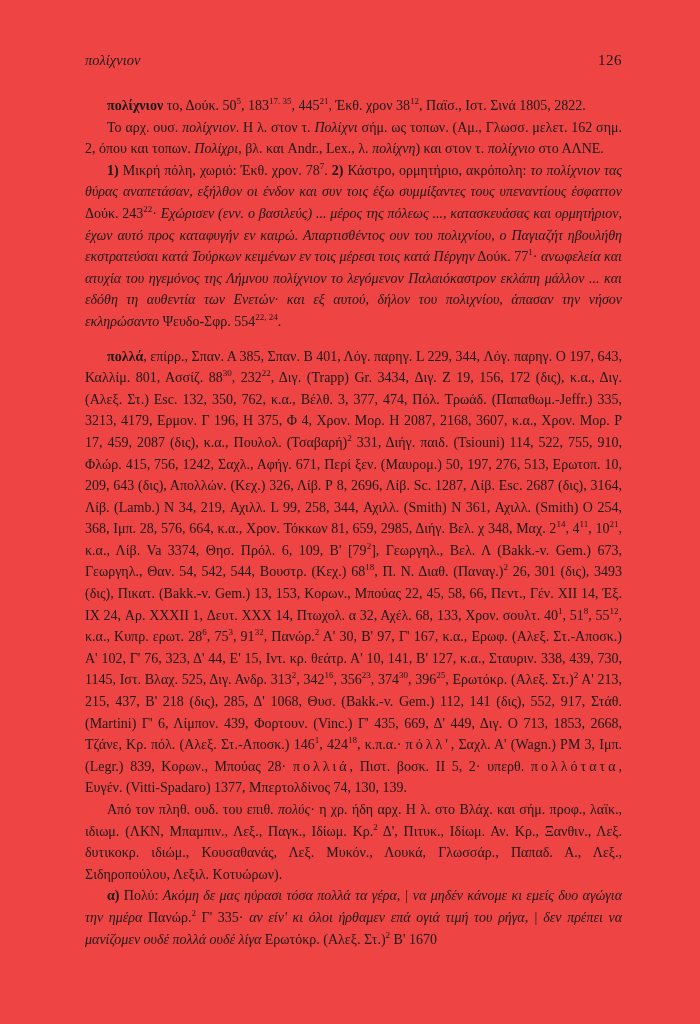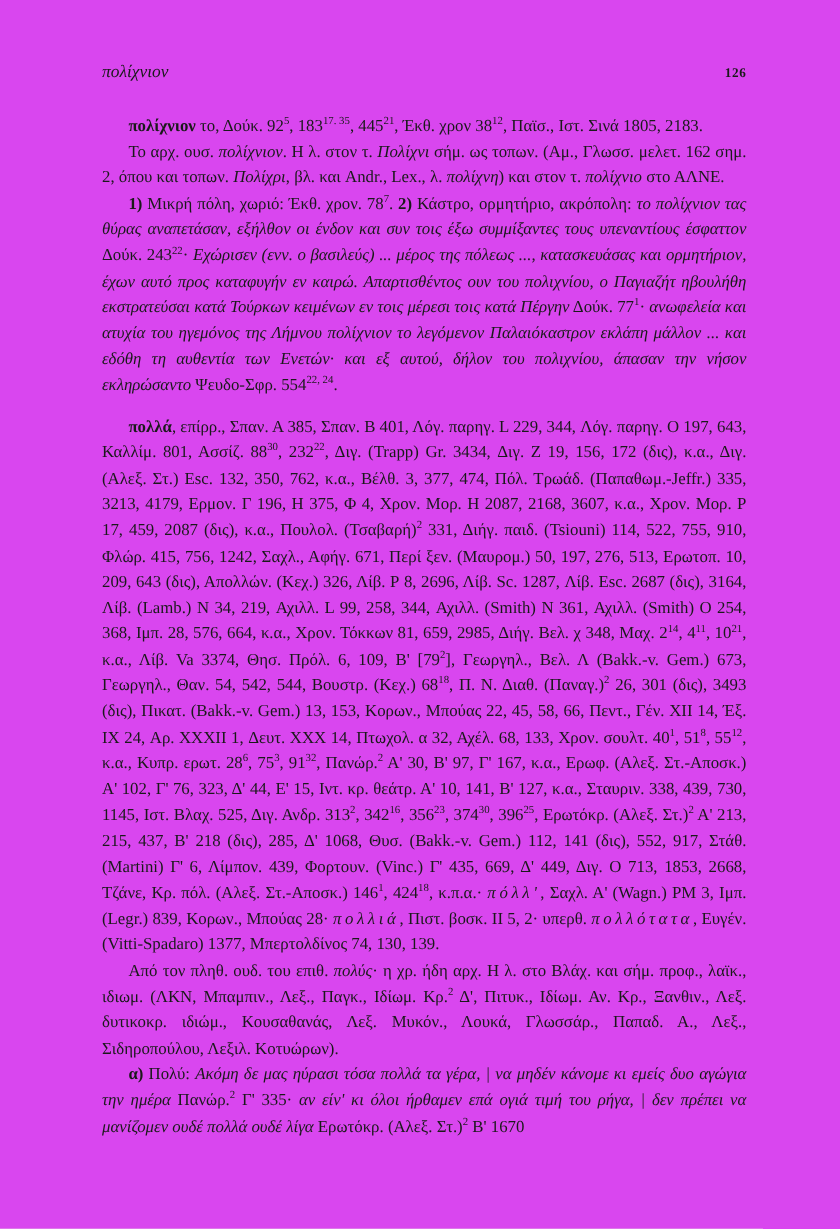--- a/index.html
+++ b/index.html
@@ -4,70 +4,70 @@
 <style>
   html,body{margin:0;padding:0;}
   body{
     width:700px;height:1024px;
     background:#e9e7e2;
     font-family:"Liberation Serif","DejaVu Serif",serif;
   }
   .page{
     position:relative;
     width:700px;height:1024px;
-    background:#d946ef;
+    background:#ef4444;
     color:#1a1a1a;
     overflow:hidden;
   }
   .content{
     position:absolute;
     left:85px;top:52px;
     width:537px;
   }
   .running-head{
     display:flex;
     justify-content:space-between;
     align-items:baseline;
     font-size:14.5px;
     margin-bottom:26px;
   }
   .running-title{font-style:italic;}
-  .page-number{font-size:11px;letter-spacing:0.5px;font-weight:bold;}
+  .page-number{font-size:15px;letter-spacing:0.5px;}
   p.para{
     margin:0;
     font-size:14px;
     line-height:21.6px;
     text-align:justify;
     text-indent:22px;
     color:#1a1a1a;
   }
   p.para.entry-start{margin-top:13px;}
   .run-r{font-style:normal;}
   .run-b{font-weight:bold;}
   .run-i{font-style:italic;}
-  .run-sp{font-style:italic;letter-spacing:3px;}
+  .run-sp{letter-spacing:3px;}
   sup.run-sup{
     font-size:9px;
     line-height:0;
     vertical-align:super;
     letter-spacing:0;
   }
 </style>
 </head>
 <body>
 
 <div class="page">
   <div class="content">
 
     <div class="running-head">
       <span class="running-title">πολίχνιον</span>
       <span class="page-number">126</span>
     </div>
 
-    <p class="para"><span class="run-b">πολίχνιον</span><span class="run-r"> το, Δούκ. 92</span><sup class="run-sup">5</sup><span class="run-r">, 183</span><sup class="run-sup">17. 35</sup><span class="run-r">, 445</span><sup class="run-sup">21</sup><span class="run-r">, Έκθ. χρον 38</span><sup class="run-sup">12</sup><span class="run-r">, Παϊσ., Ιστ. Σινά 1805, 2183.</span></p>
+    <p class="para"><span class="run-b">πολίχνιον</span><span class="run-r"> το, Δούκ. 50</span><sup class="run-sup">5</sup><span class="run-r">, 183</span><sup class="run-sup">17. 35</sup><span class="run-r">, 445</span><sup class="run-sup">21</sup><span class="run-r">, Έκθ. χρον 38</span><sup class="run-sup">12</sup><span class="run-r">, Παϊσ., Ιστ. Σινά 1805, 2822.</span></p>
 
     <p class="para"><span class="run-r">Το αρχ. ουσ. </span><span class="run-i">πολίχνιον</span><span class="run-r">. Η λ. στον τ. </span><span class="run-i">Πολίχνι</span><span class="run-r"> σήμ. ως τοπων. (Αμ., Γλωσσ. μελετ. 162 σημ. 2, όπου και τοπων. </span><span class="run-i">Πολίχρι</span><span class="run-r">, βλ. και Andr., Lex., λ. </span><span class="run-i">πολίχνη</span><span class="run-r">) και στον τ. </span><span class="run-i">πολίχνιο</span><span class="run-r"> στο ΑΛΝΕ.</span></p>
 
     <p class="para"><span class="run-b">1)</span><span class="run-r"> Μικρή πόλη, χωριό: Έκθ. χρον. 78</span><sup class="run-sup">7</sup><span class="run-r">. </span><span class="run-b">2)</span><span class="run-r"> Κάστρο, ορμητήριο, ακρόπολη: </span><span class="run-i">το πολίχνιον τας θύρας αναπετάσαν, εξήλθον οι ένδον και συν τοις έξω συμμίξαντες τους υπεναντίους έσφαττον</span><span class="run-r"> Δούκ. 243</span><sup class="run-sup">22</sup><span class="run-r">· </span><span class="run-i">Εχώρισεν (ενν. ο βασιλεύς) ... μέρος της πόλεως ..., κατασκευάσας και ορμητήριον, έχων αυτό προς καταφυγήν εν καιρώ. Απαρτισθέντος ουν του πολιχνίου, ο Παγιαζήτ ηβουλήθη εκστρατεύσαι κατά Τούρκων κειμένων εν τοις μέρεσι τοις κατά Πέργην</span><span class="run-r"> Δούκ. 77</span><sup class="run-sup">1</sup><span class="run-r">· </span><span class="run-i">ανωφελεία και ατυχία του ηγεμόνος της Λήμνου πολίχνιον το λεγόμενον Παλαιόκαστρον εκλάπη μάλλον ... και εδόθη τη αυθεντία των Ενετών· και εξ αυτού, δήλον του πολιχνίου, άπασαν την νήσον εκληρώσαντο</span><span class="run-r"> Ψευδο-Σφρ. 554</span><sup class="run-sup">22, 24</sup><span class="run-r">.</span></p>
 
     <p class="para entry-start"><span class="run-b">πολλά</span><span class="run-r">, επίρρ., Σπαν. Α 385, Σπαν. Β 401, Λόγ. παρηγ. L 229, 344, Λόγ. παρηγ. Ο 197, 643, Καλλίμ. 801, Ασσίζ. 88</span><sup class="run-sup">30</sup><span class="run-r">, 232</span><sup class="run-sup">22</sup><span class="run-r">, Διγ. (Trapp) Gr. 3434, Διγ. Ζ 19, 156, 172 (δις), κ.α., Διγ. (Αλεξ. Στ.) Esc. 132, 350, 762, κ.α., Βέλθ. 3, 377, 474, Πόλ. Τρωάδ. (Παπαθωμ.-Jeffr.) 335, 3213, 4179, Ερμον. Γ 196, Η 375, Φ 4, Χρον. Μορ. Η 2087, 2168, 3607, κ.α., Χρον. Μορ. Ρ 17, 459, 2087 (δις), κ.α., Πουλολ. (Τσαβαρή)</span><sup class="run-sup">2</sup><span class="run-r"> 331, Διήγ. παιδ. (Tsiouni) 114, 522, 755, 910, Φλώρ. 415, 756, 1242, Σαχλ., Αφήγ. 671, Περί ξεν. (Μαυρομ.) 50, 197, 276, 513, Ερωτοπ. 10, 209, 643 (δις), Απολλών. (Κεχ.) 326, Λίβ. Ρ 8, 2696, Λίβ. Sc. 1287, Λίβ. Esc. 2687 (δις), 3164, Λίβ. (Lamb.) N 34, 219, Αχιλλ. L 99, 258, 344, Αχιλλ. (Smith) N 361, Αχιλλ. (Smith) O 254, 368, Ιμπ. 28, 576, 664, κ.α., Χρον. Τόκκων 81, 659, 2985, Διήγ. Βελ. χ 348, Μαχ. 2</span><sup class="run-sup">14</sup><span class="run-r">, 4</span><sup class="run-sup">11</sup><span class="run-r">, 10</span><sup class="run-sup">21</sup><span class="run-r">, κ.α., Λίβ. Va 3374, Θησ. Πρόλ. 6, 109, Β' [79</span><sup class="run-sup">2</sup><span class="run-r">], Γεωργηλ., Βελ. Λ (Bakk.-v. Gem.) 673, Γεωργηλ., Θαν. 54, 542, 544, Βουστρ. (Κεχ.) 68</span><sup class="run-sup">18</sup><span class="run-r">, Π. Ν. Διαθ. (Παναγ.)</span><sup class="run-sup">2</sup><span class="run-r"> 26, 301 (δις), 3493 (δις), Πικατ. (Bakk.-v. Gem.) 13, 153, Κορων., Μπούας 22, 45, 58, 66, Πεντ., Γέν. XII 14, Έξ. IX 24, Αρ. XXXII 1, Δευτ. XXX 14, Πτωχολ. α 32, Αχέλ. 68, 133, Χρον. σουλτ. 40</span><sup class="run-sup">1</sup><span class="run-r">, 51</span><sup class="run-sup">8</sup><span class="run-r">, 55</span><sup class="run-sup">12</sup><span class="run-r">, κ.α., Κυπρ. ερωτ. 28</span><sup class="run-sup">6</sup><span class="run-r">, 75</span><sup class="run-sup">3</sup><span class="run-r">, 91</span><sup class="run-sup">32</sup><span class="run-r">, Πανώρ.</span><sup class="run-sup">2</sup><span class="run-r"> Α' 30, Β' 97, Γ' 167, κ.α., Ερωφ. (Αλεξ. Στ.-Αποσκ.) Α' 102, Γ' 76, 323, Δ' 44, Ε' 15, Ιντ. κρ. θεάτρ. Α' 10, 141, Β' 127, κ.α., Σταυριν. 338, 439, 730, 1145, Ιστ. Βλαχ. 525, Διγ. Ανδρ. 313</span><sup class="run-sup">2</sup><span class="run-r">, 342</span><sup class="run-sup">16</sup><span class="run-r">, 356</span><sup class="run-sup">23</sup><span class="run-r">, 374</span><sup class="run-sup">30</sup><span class="run-r">, 396</span><sup class="run-sup">25</sup><span class="run-r">, Ερωτόκρ. (Αλεξ. Στ.)</span><sup class="run-sup">2</sup><span class="run-r"> Α' 213, 215, 437, Β' 218 (δις), 285, Δ' 1068, Θυσ. (Bakk.-v. Gem.) 112, 141 (δις), 552, 917, Στάθ. (Martini) Γ' 6, Λίμπον. 439, Φορτουν. (Vinc.) Γ' 435, 669, Δ' 449, Διγ. Ο 713, 1853, 2668, Τζάνε, Κρ. πόλ. (Αλεξ. Στ.-Αποσκ.) 146</span><sup class="run-sup">1</sup><span class="run-r">, 424</span><sup class="run-sup">18</sup><span class="run-r">, κ.π.α.· </span><span class="run-sp">πόλλ'</span><span class="run-r">,  Σαχλ. Α' (Wagn.) PM 3, Ιμπ. (Legr.) 839, Κορων., Μπούας 28· </span><span class="run-sp">πολλιά</span><span class="run-r">,  Πιστ. βοσκ. II 5, 2· υπερθ. </span><span class="run-sp">πολλότατα</span><span class="run-r">, Ευγέν. (Vitti-Spadaro) 1377, Μπερτολδίνος 74, 130, 139.</span></p>
 
     <p class="para"><span class="run-r">Από τον πληθ. ουδ. του επιθ. </span><span class="run-i">πολύς</span><span class="run-r">· η χρ. ήδη αρχ. Η λ. στο Βλάχ. και σήμ. προφ., λαϊκ., ιδιωμ. (ΛΚΝ, Μπαμπιν., Λεξ., Παγκ., Ιδίωμ. Κρ.</span><sup class="run-sup">2</sup><span class="run-r"> Δ', Πιτυκ., Ιδίωμ. Αν. Κρ., Ξανθιν., Λεξ. δυτικοκρ. ιδιώμ., Κουσαθανάς, Λεξ. Μυκόν., Λουκά, Γλωσσάρ., Παπαδ. Α., Λεξ., Σιδηροπούλου, Λεξιλ. Κοτυώρων).</span></p>
 
     <p class="para"><span class="run-b">α)</span><span class="run-r"> Πολύ: </span><span class="run-i">Ακόμη δε μας ηύρασι τόσα πολλά τα γέρα, | να μηδέν κάνομε κι εμείς δυο αγώγια την ημέρα</span><span class="run-r"> Πανώρ.</span><sup class="run-sup">2</sup><span class="run-r"> Γ' 335· </span><span class="run-i">αν είν' κι όλοι ήρθαμεν επά ογιά τιμή του ρήγα, | δεν πρέπει να μανίζομεν ουδέ πολλά ουδέ λίγα</span><span class="run-r"> Ερωτόκρ. (Αλεξ. Στ.)</span><sup class="run-sup">2</sup><span class="run-r"> Β' 1670</span></p>

